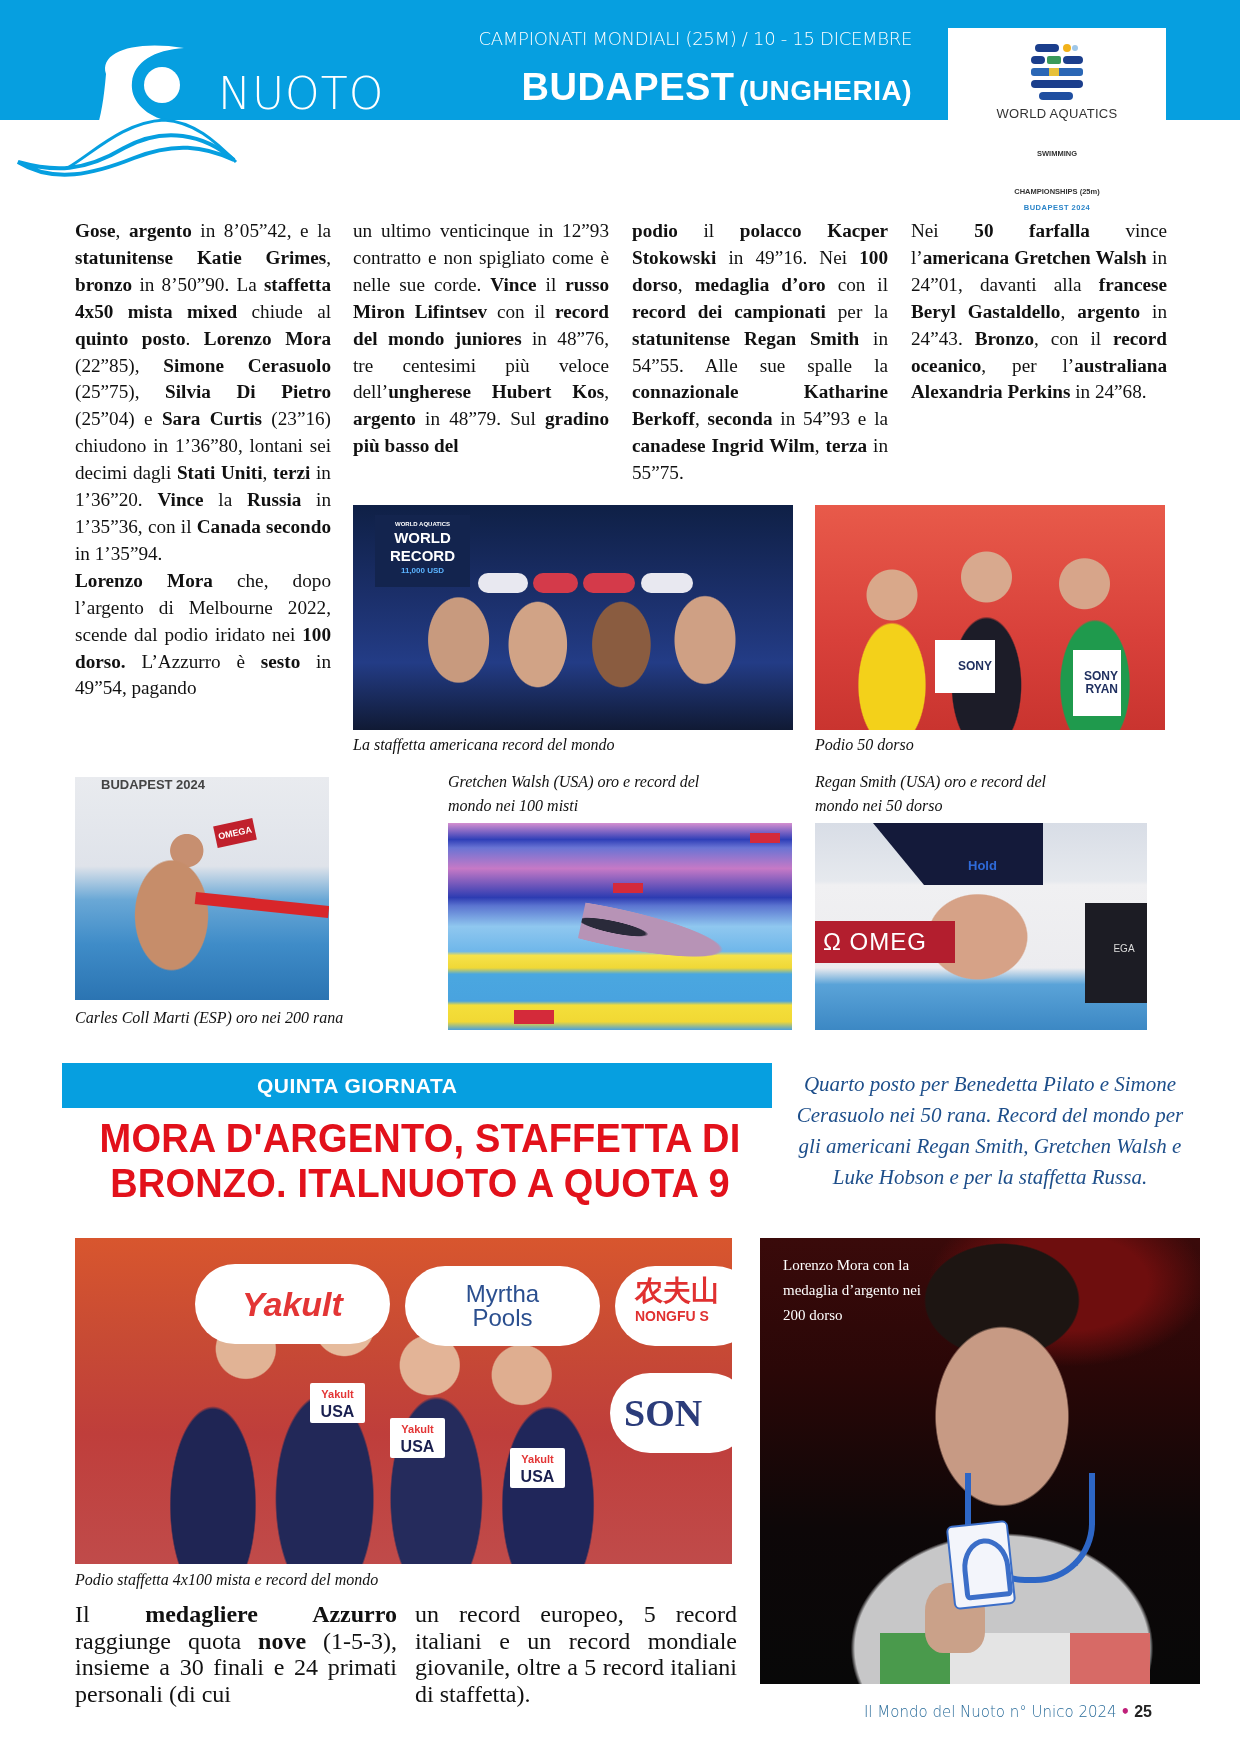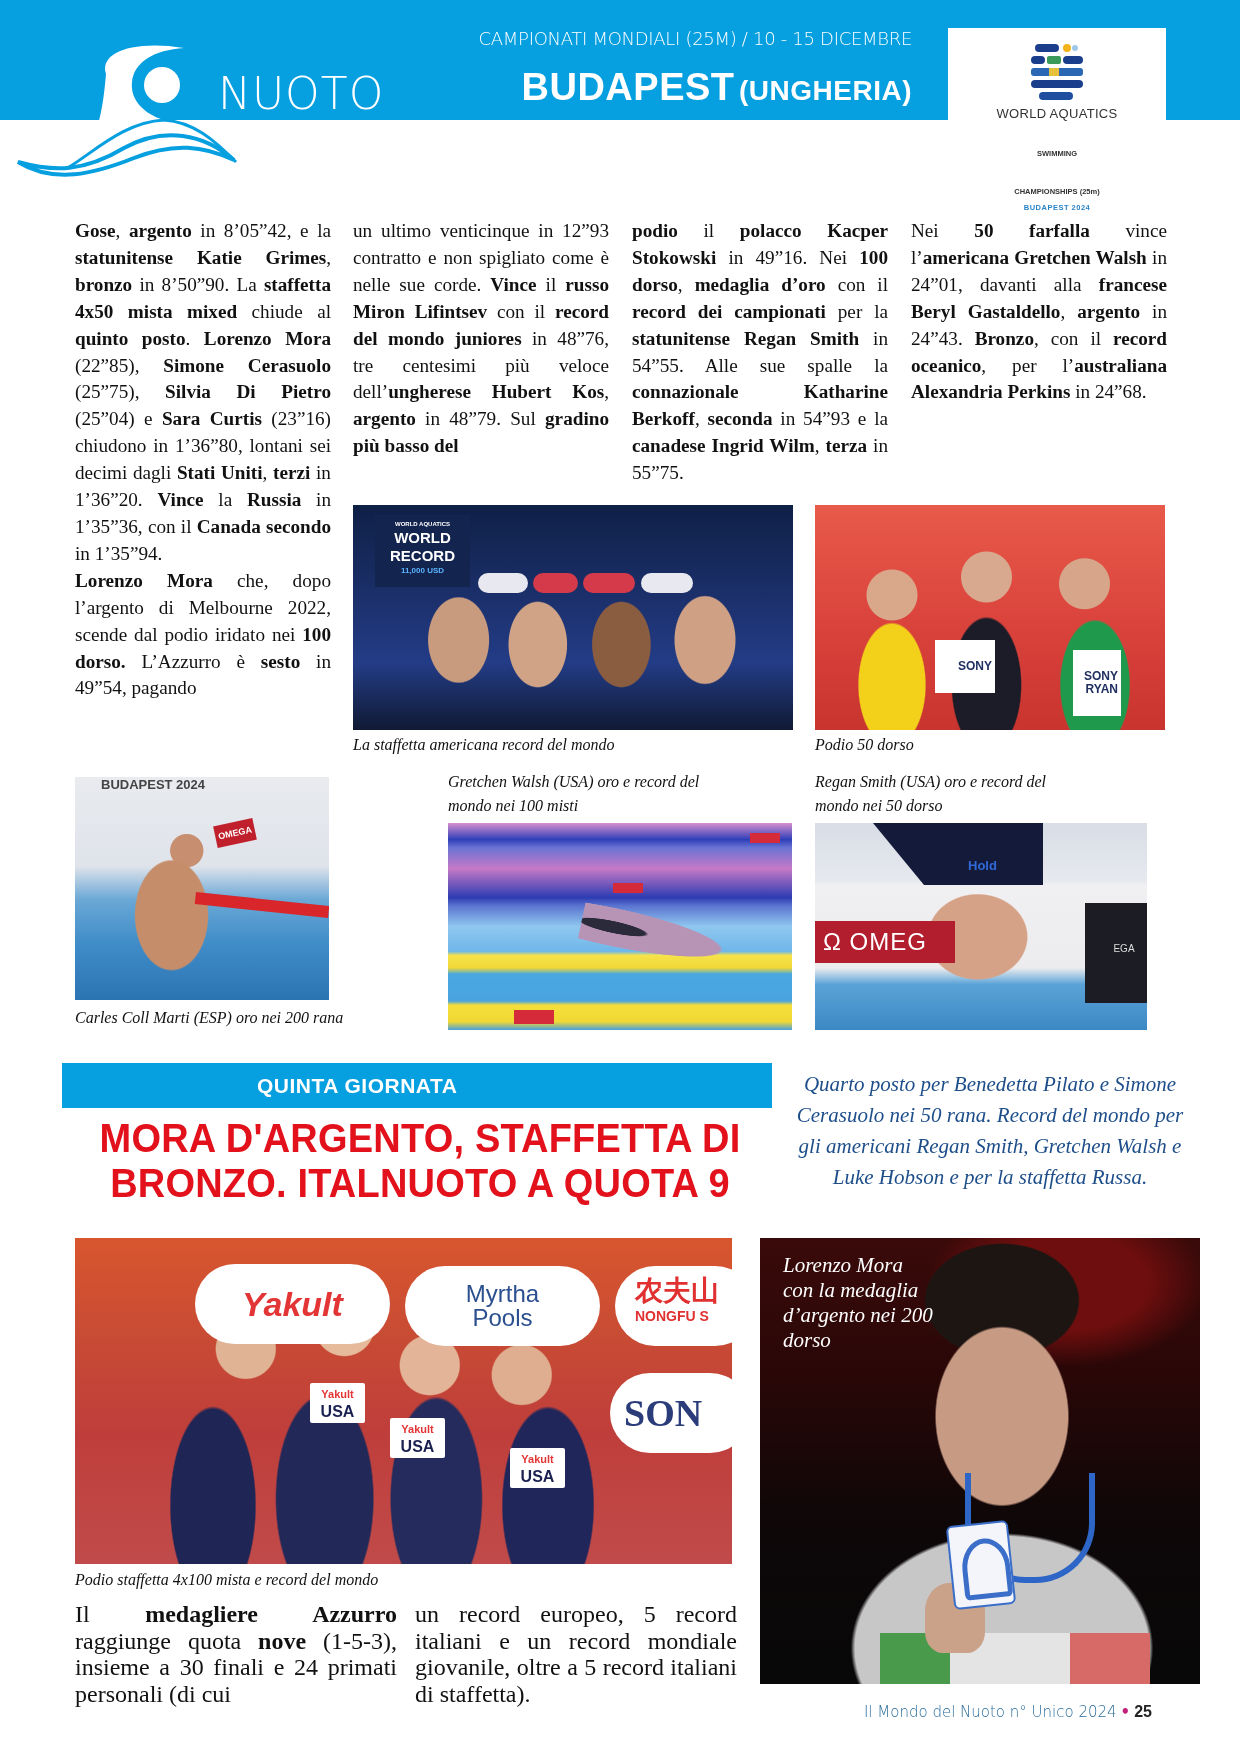--- a/index.html
+++ b/index.html
@@ -111,21 +111,21 @@
     radial-gradient(ellipse 95px 70px at 55% 14%, #1d1512 0 80%, transparent 82%),
     radial-gradient(ellipse 200px 120px at 70% 10%, #6e0e0e 0 40%, transparent 70%),
     linear-gradient(180deg, #3a0a0a 0%, #2a0707 30%, #0d0708 65%, #080808 100%); }
   .p-mora .lanyard { position: absolute; left: 205px; top: 235px; width: 130px; height: 110px; border: 6px solid #2d66c6; border-top: none; border-radius: 0 0 60px 60px; }
   .p-mora .medal { position: absolute; left: 190px; top: 285px; width: 62px; height: 84px; background: #f3f5fb; border: 2px solid #3b6ec8; border-radius: 6px; transform: rotate(-6deg); }
   .p-mora .medal::after { content: ""; position: absolute; left: 10px; top: 14px; width: 38px; height: 50px; border: 5px solid #3b6ec8; border-radius: 50% 50% 10% 10%; }
   .p-mora .flag-g { position: absolute; left: 120px; top: 395px; width: 70px; height: 51px; background: #4a9a4c; }
   .p-mora .flag-w { position: absolute; left: 190px; top: 395px; width: 120px; height: 51px; background: #e4e4e4; }
   .p-mora .flag-r { position: absolute; left: 310px; top: 395px; width: 80px; height: 51px; background: #d76a66; }
   .p-mora .hand { position: absolute; left: 165px; top: 345px; width: 60px; height: 70px; background: #caa189; border-radius: 40% 40% 30% 30%; }
-  .mora-caption { position: absolute; left: 783px; top: 1253px; width: 150px; color: #fff; font-style: italic; font-size: 21px; line-height: 25px; }
+  .mora-caption { position: absolute; left: 783px; top: 1253px; width: 150px; color: #fff; font-size: 15px; line-height: 25px; }
 
   
   .bcol { position: absolute; top: 1601px; width: 322px; font-size: 24px; line-height: 26.5px; text-align: justify; }
   .bcol1 { left: 75px; }
   .bcol2 { left: 415px; }
 
   
   .footer { position: absolute; right: 88px; top: 1703px; font-family: "DejaVu Sans", sans-serif; font-weight: 300; font-size: 15px; color: #2a6c9a; }
   .footer .dot { color: #c0207a; margin: 0 4px; font-weight: 700; }
   .footer .pnum { font-family: "Liberation Sans", sans-serif; font-weight: 700; color: #222; font-size: 16px; }

